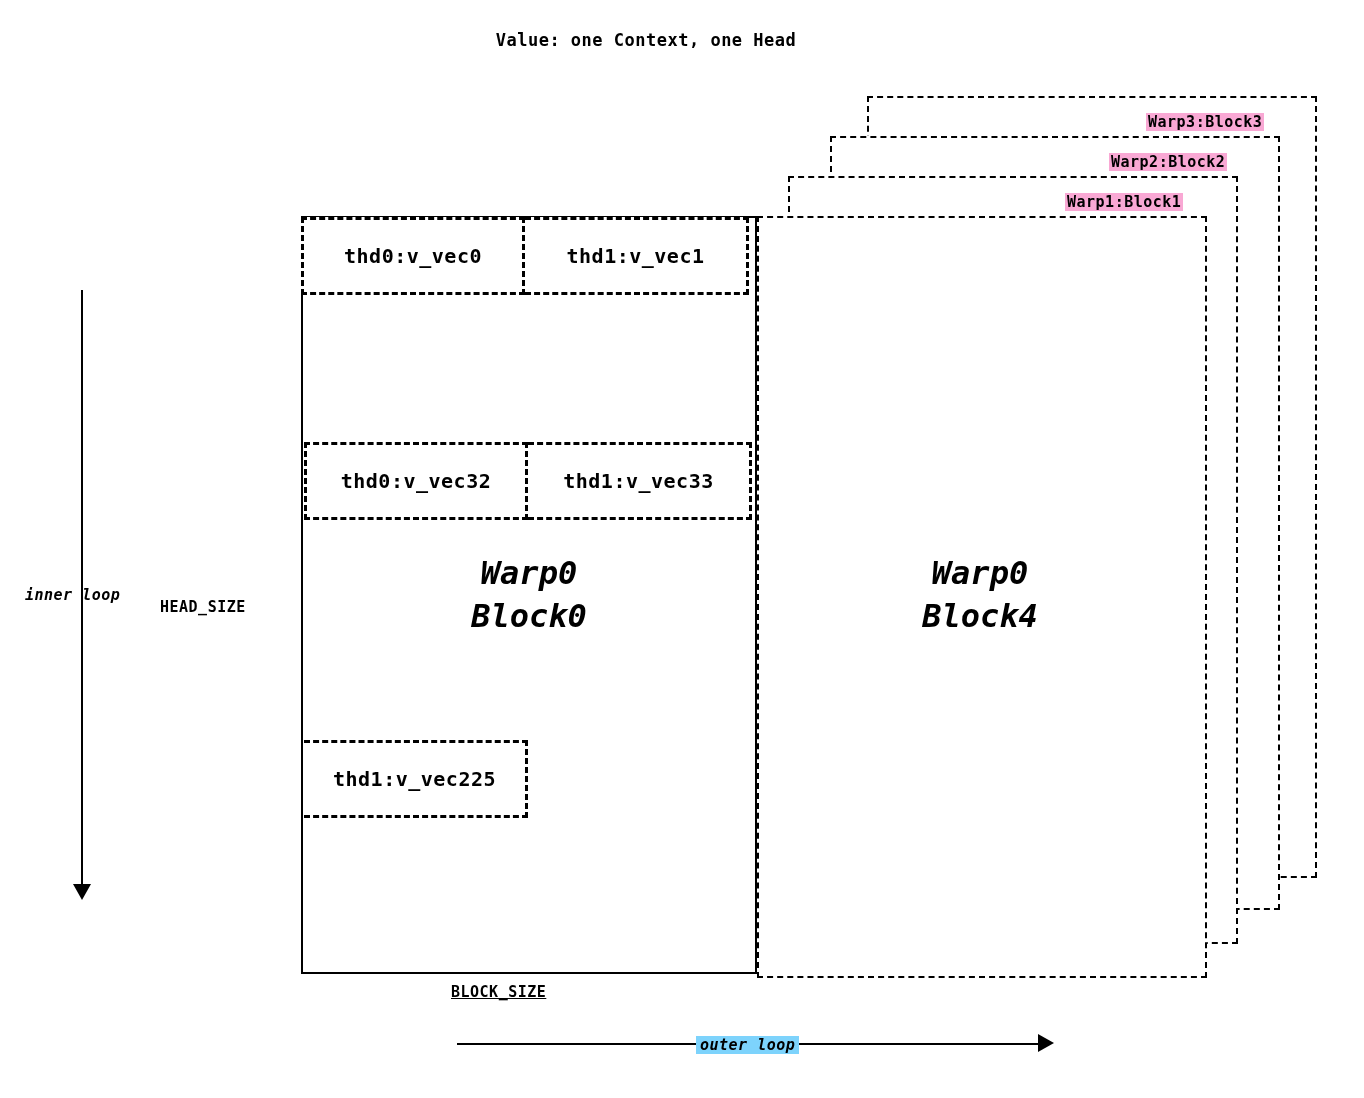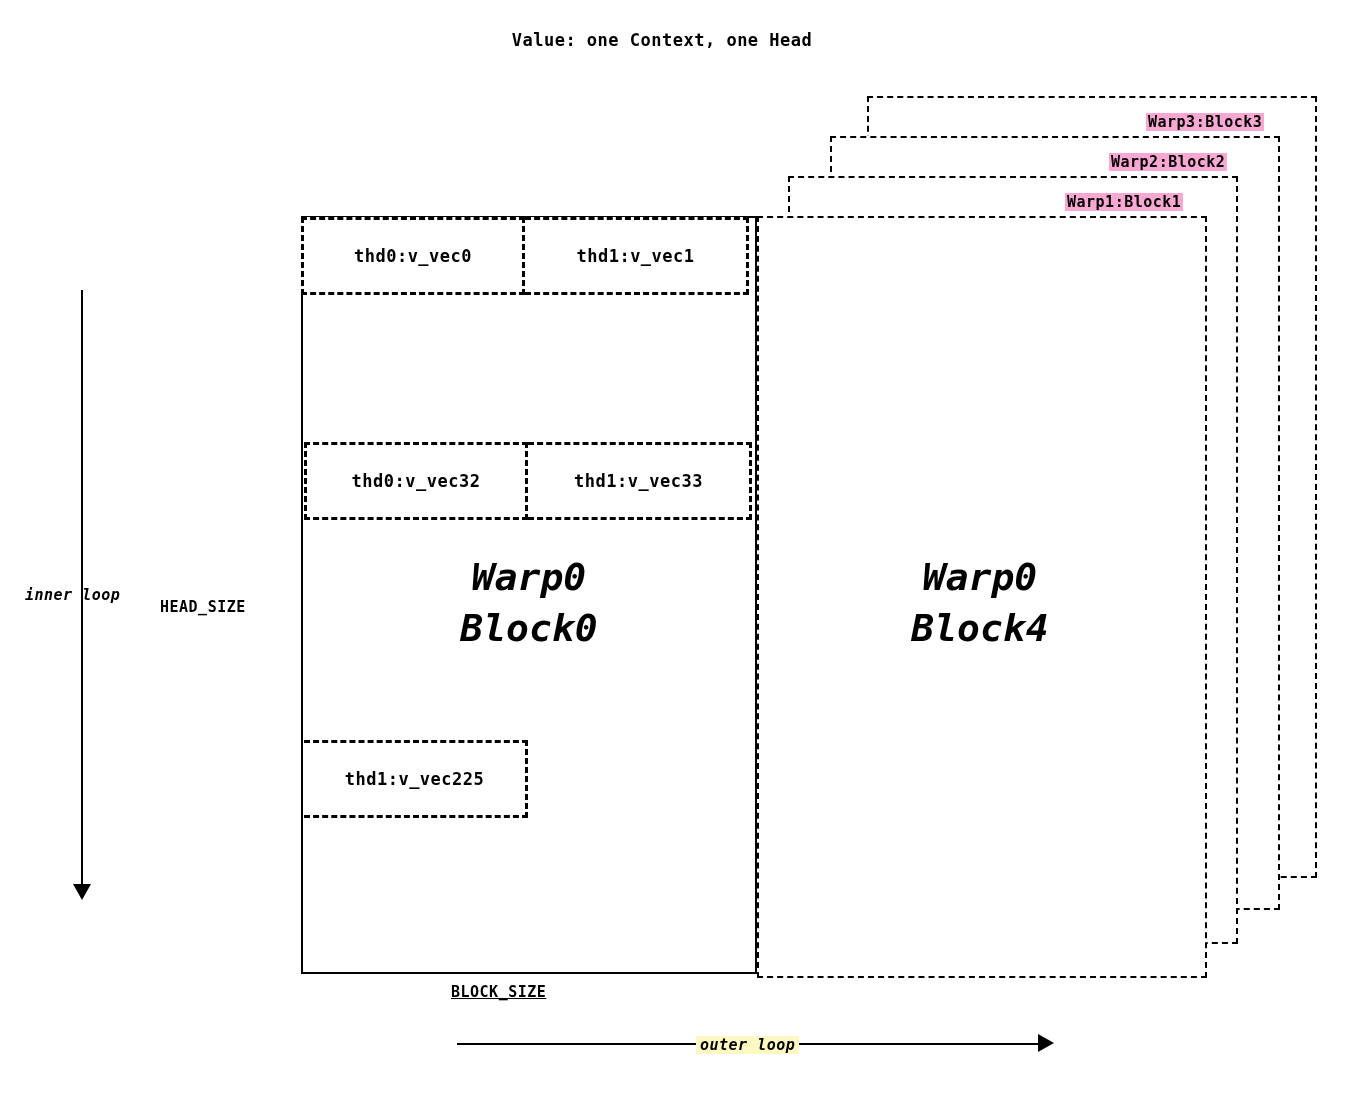--- a/index.html
+++ b/index.html
@@ -20,21 +20,20 @@
   .abs { position: absolute; }
 
   .title {
     left: 0;
     top: 30px;
     width: 1292px;
     text-align: center;
     font-size: 17px;
     font-weight: bold;
     letter-spacing: 0.5px;
-    margin-left: 16px;
   }
 
   
   .stack-block {
     border: 2px dashed #000;
     background: #ffffff;
   }
   .stack-label {
     font-size: 15px;
     font-weight: bold;
@@ -58,42 +57,42 @@
     left: 301px;
     top: 216px;
     width: 456px;
     height: 758px;
     border: 2px solid #000;
     background: #ffffff;
     box-sizing: border-box;
   }
 
   .panel-label {
-    font-size: 38px;
+    font-size: 32px;
     font-weight: bold;
     font-style: italic;
     text-align: center;
     line-height: 1.35;
     white-space: pre-line;
   }
   #block0-label { left: 301px; top: 552px; width: 456px; }
   #block4-label { left: 757px; top: 552px; width: 446px; }
 
   
   .thd-row {
     display: flex;
   }
   .thd-cell {
     border: 3px dashed #000;
     box-sizing: border-box;
     height: 78px;
     display: flex;
     align-items: center;
     justify-content: center;
-    font-size: 17px;
+    font-size: 20px;
     font-weight: bold;
     letter-spacing: 0.5px;
     background: #ffffff;
     white-space: nowrap;
   }
   .thd-cell.left { width: 224px; }
   .thd-cell.right { width: 224px; border-left: none; }
 
   #row0 { left: 301px; top: 217px; }
   #row1 { left: 304px; top: 442px; }
@@ -139,21 +138,21 @@
     left: 1038px;
     top: 1034px;
     width: 0; height: 0;
     border-top: 9px solid transparent;
     border-bottom: 9px solid transparent;
     border-left: 16px solid #000;
   }
   #outer-loop-label {
     left: 696px;
     top: 1036px;
-    background: #fef9c3;
+    background: #7dd3fc;
     padding: 0 4px;
   }
 </style>
 </head>
 <body>
 
 <div id="stage">
 
   <div class="abs title">Value: one Context, one Head</div>
 

